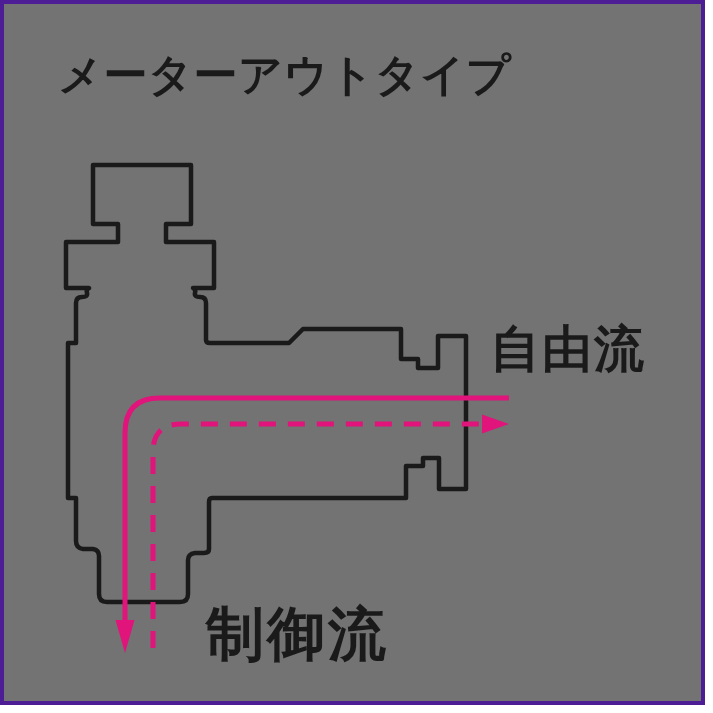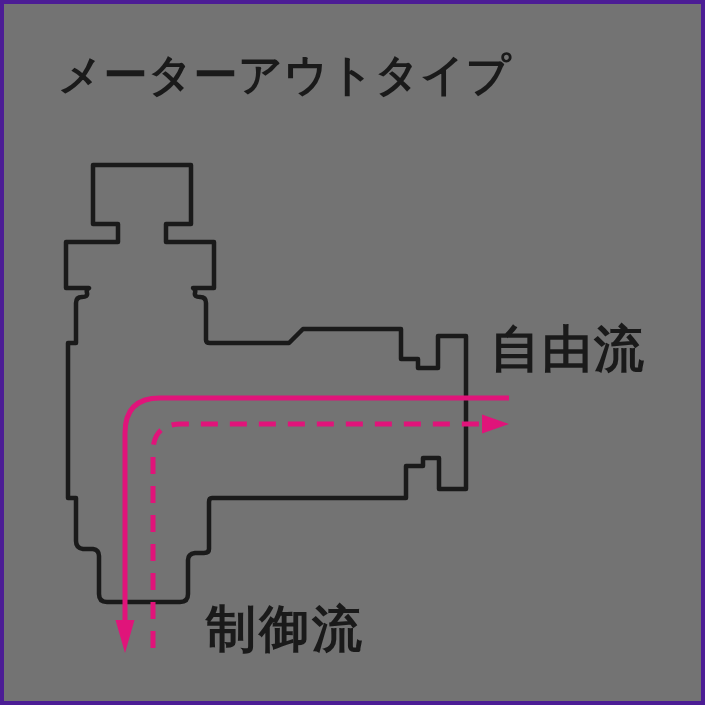--- a/index.html
+++ b/index.html
@@ -41,21 +41,21 @@
   }
   .free-flow-label {
     left: 486px;
     top: 318px;
     font-size: 50px;
     letter-spacing: 2px;
   }
   .controlled-flow-label {
     left: 202px;
     top: 598px;
-    font-size: 50px;
+    font-size: 58px;
     letter-spacing: 3px;
   }
 </style>
 </head>
 <body>
 
 <div class="frame">
 
   <svg class="diagram-svg" viewBox="0 0 713 713" xmlns="http://www.w3.org/2000/svg">
 

